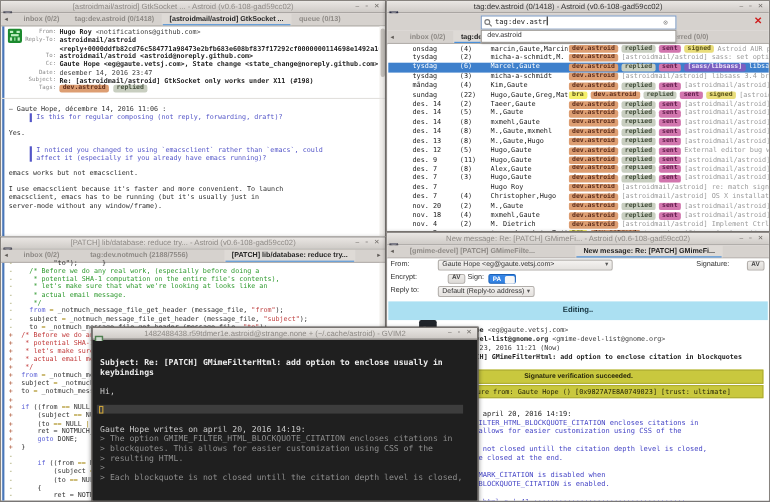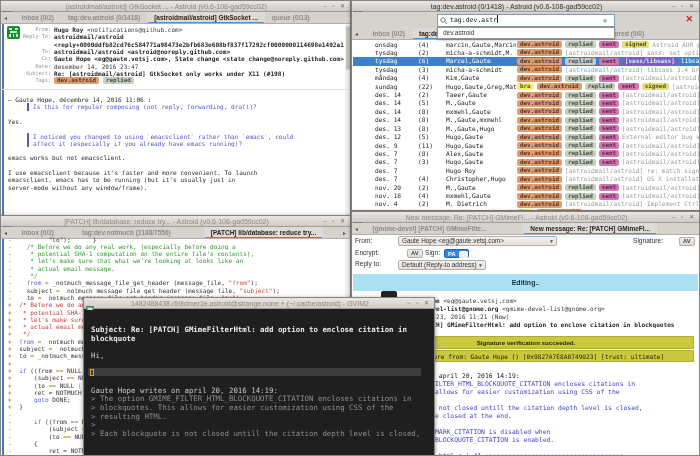--- a/index.html
+++ b/index.html
@@ -468,22 +468,22 @@
       <span class="ticon">
         <svg width="8" height="8">
             <rect x="0" y="0" width="8" height="8" rx="1" fill="#4f7f4f"></rect>
             <rect x="1.5" y="1.5" width="5" height="5" fill="#cfd8cf"></rect>
           </svg>
       </span>
       <span class="title">1482488438.r59tdmer1e.astroid@strange.none + (~/.cache/astroid) - GVIM2</span>
       <span class="winbtns">‒ ▫ ✕</span>
     </div>
     <div class="gvimbody mono" id="gvim-body">
-        <div class="gline gv-b" style="top: 16px;">Subject: Re: [PATCH] GMimeFilterHtml: add option to enclose citation in</div>
-        <div class="gline gv-b" style="top: 24.65px;">blockquote</div>
+        <div class="gline gv-b" style="top: 16px;">Subject: Re: [PATCH] GMimeFilterHtml: add option to enclose usually in</div>
+        <div class="gline gv-b" style="top: 24.65px;">keybindings</div>
         <div class="gline gv-l" style="top: 41.95px;">Hi,</div>
         <div class="gcursorline" style="top: 58.25px;">
           <span class="gcursor"></span>
         </div>
         <div class="gline gv-l" style="top: 76.55px;">Gaute Hope writes on april 20, 2016 14:19:</div>
         <div class="gline gv-q" style="top: 85.2px;">&gt; The option GMIME_FILTER_HTML_BLOCKQUOTE_CITATION encloses citations in</div>
         <div class="gline gv-q" style="top: 93.85px;">&gt; blockquotes. This allows for easier customization using CSS of the</div>
         <div class="gline gv-q" style="top: 102.5px;">&gt; resulting HTML.</div>
         <div class="gline gv-q" style="top: 111.15px;">&gt;</div>
         <div class="gline gv-q" style="top: 119.8px;">&gt; Each blockquote is not closed untill the citation depth level is closed,</div>

